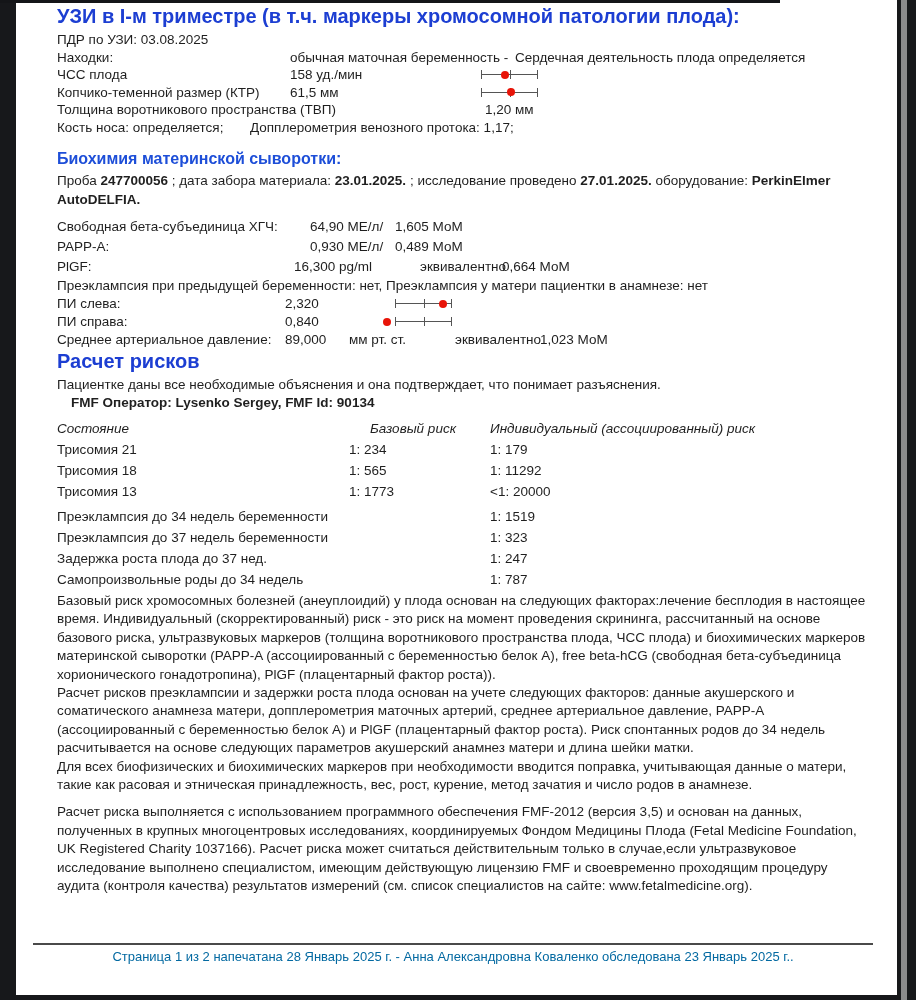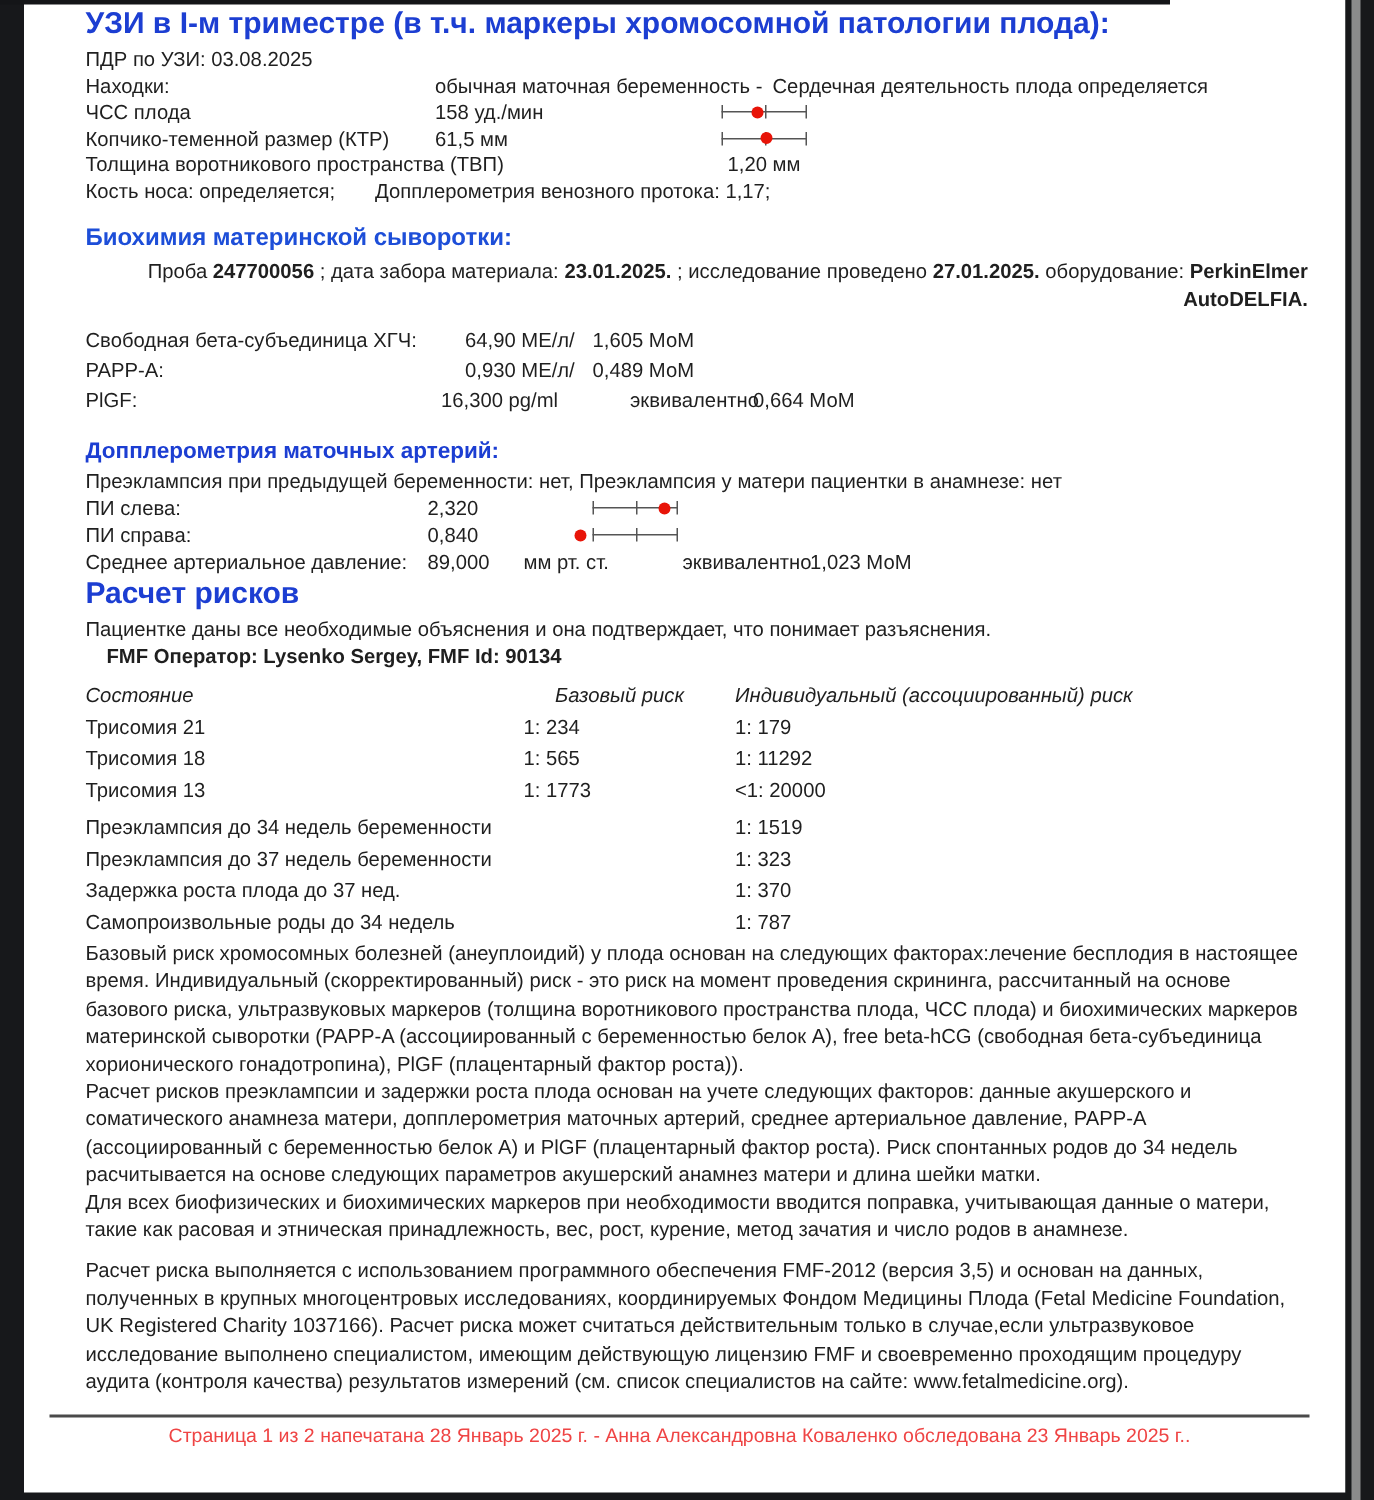--- a/index.html
+++ b/index.html
@@ -20,42 +20,42 @@
   h1.us{font-size:20px;line-height:20px;margin:0 0 5px 0;color:#1c3ed2;font-weight:bold;}
   h2.bio{font-size:16px;line-height:20px;margin:13px 0 3px 0;color:#1d4ed8;font-weight:bold;}
   h3.dop{font-size:15px;line-height:19px;margin:14px 0 2px 0;color:#1c3ed2;font-weight:bold;}
   h2.risk{font-size:20px;line-height:23px;margin:1px 0 3px 0;color:#1c3ed2;font-weight:bold;}
   .line{line-height:17.5px;}
   .b{font-weight:bold;}
   .row{position:relative;height:17.5px;line-height:17.5px;}
   .row20{position:relative;height:20px;line-height:20px;}
   .row18{position:relative;height:18px;line-height:18px;}
   .at{position:absolute;top:0;white-space:nowrap;}
-  .sample{line-height:18.5px;max-width:820px;text-align:right;}
+  .sample{line-height:18.5px;max-width:820px;}
   .sp8{height:8px;}
   .range{position:absolute;top:4px;height:9px;width:57px;}
   .range .rl{position:absolute;left:0;right:0;top:4px;border-top:1px solid #555;}
   .range .tk{position:absolute;top:0;width:1px;height:9px;background:#555;}
   .range .tkl{left:0;}
   .range .tkm{left:50%;}
   .range .tkr{right:0;}
   .range .dot{position:absolute;top:50%;transform:translate(-50%,-50%);width:8px;height:8px;border-radius:50%;background:#e81408;}
   .trow{position:relative;height:21px;line-height:21px;}
   .thead{font-style:italic;}
   .gap-top{margin-top:4px;}
   .tc2{left:292px;}
   .tc2h{left:313px;text-align:center;}
   .tc3{left:433px;}
   .notes{margin-top:2px;line-height:18.4px;max-width:812px;}
   .notes p{margin:0;}
   .notes .pgap{height:9px;}
   .footer{
     position:absolute;left:17px;right:24px;bottom:31px;
     border-top:2px solid #4a4a4a;padding-top:4px;
-    font-size:13px;text-align:center;color:#ef4444;
+    font-size:13px;text-align:center;color:#0369a1;
   }
 </style>
 </head>
 <body>
 
 <div class="page">
   <div class="content">
 
     <h1 class="us">УЗИ в I-м триместре (в т.ч. маркеры хромосомной патологии плода):</h1>
     <div class="line">ПДР по УЗИ: 03.08.2025</div>
@@ -116,21 +116,20 @@
       <span class="at" style="left:253px">0,930 МЕ/л/</span>
       <span class="at" style="left:338px">0,489 МоМ</span>
     </div>
     <div class="row20">
       <span class="at" style="left:0">PlGF:</span>
       <span class="at" style="left:237px">16,300 pg/ml</span>
       <span class="at" style="left:363px">эквивалентно</span>
       <span class="at" style="left:445px">0,664 МоМ</span>
     </div>
 
-    <h3 class="dop">Допплерометрия маточных артерий:</h3>
     <div class="row18">
       <span class="at" style="left:0">Преэклампсия при предыдущей беременности:  нет, Преэклампсия у матери пациентки в анамнезе:  нет</span>
     </div>
     <div class="row18">
       <span class="at" style="left:0">ПИ слева:</span>
       <span class="at" style="left:228px">2,320</span>
       <span class="range" style="left:338px">
         <span class="rl"></span>
         <span class="tk tkl"></span>
         <span class="tk tkm"></span>
@@ -189,21 +188,21 @@
       <div class="trow gap-top">
         <span class="at" style="left:0">Преэклампсия до 34 недель беременности</span>
         <span class="at tc3">1: 1519</span>
       </div>
       <div class="trow">
         <span class="at" style="left:0">Преэклампсия до 37 недель беременности</span>
         <span class="at tc3">1: 323</span>
       </div>
       <div class="trow">
         <span class="at" style="left:0">Задержка роста плода до 37 нед.</span>
-        <span class="at tc3">1: 370</span>
+        <span class="at tc3">1: 247</span>
       </div>
       <div class="trow">
         <span class="at" style="left:0">Самопроизвольные роды до 34 недель</span>
         <span class="at tc3">1: 787</span>
       </div>
     </div>
 
     <div class="notes">
       <p>Базовый риск хромосомных болезней (анеуплоидий) у плода основан на следующих факторах:лечение бесплодия в настоящее время. Индивидуальный (скорректированный) риск - это риск на момент проведения скрининга, рассчитанный на основе базового риска, ультразвуковых маркеров (толщина воротникового пространства плода, ЧСС плода) и биохимических маркеров материнской сыворотки (PAPP-A (ассоциированный с беременностью белок A), free beta-hCG (свободная бета-субъединица хорионического гонадотропина), PlGF (плацентарный фактор роста)).</p>
       <p>Расчет рисков преэклампсии и задержки роста плода основан на учете следующих факторов: данные акушерского и соматического анамнеза матери, допплерометрия маточных артерий, среднее артериальное давление, PAPP-A (ассоциированный с беременностью белок A) и PlGF (плацентарный фактор роста). Риск спонтанных родов до 34 недель расчитывается на основе следующих параметров акушерский анамнез матери и длина шейки матки.</p>

